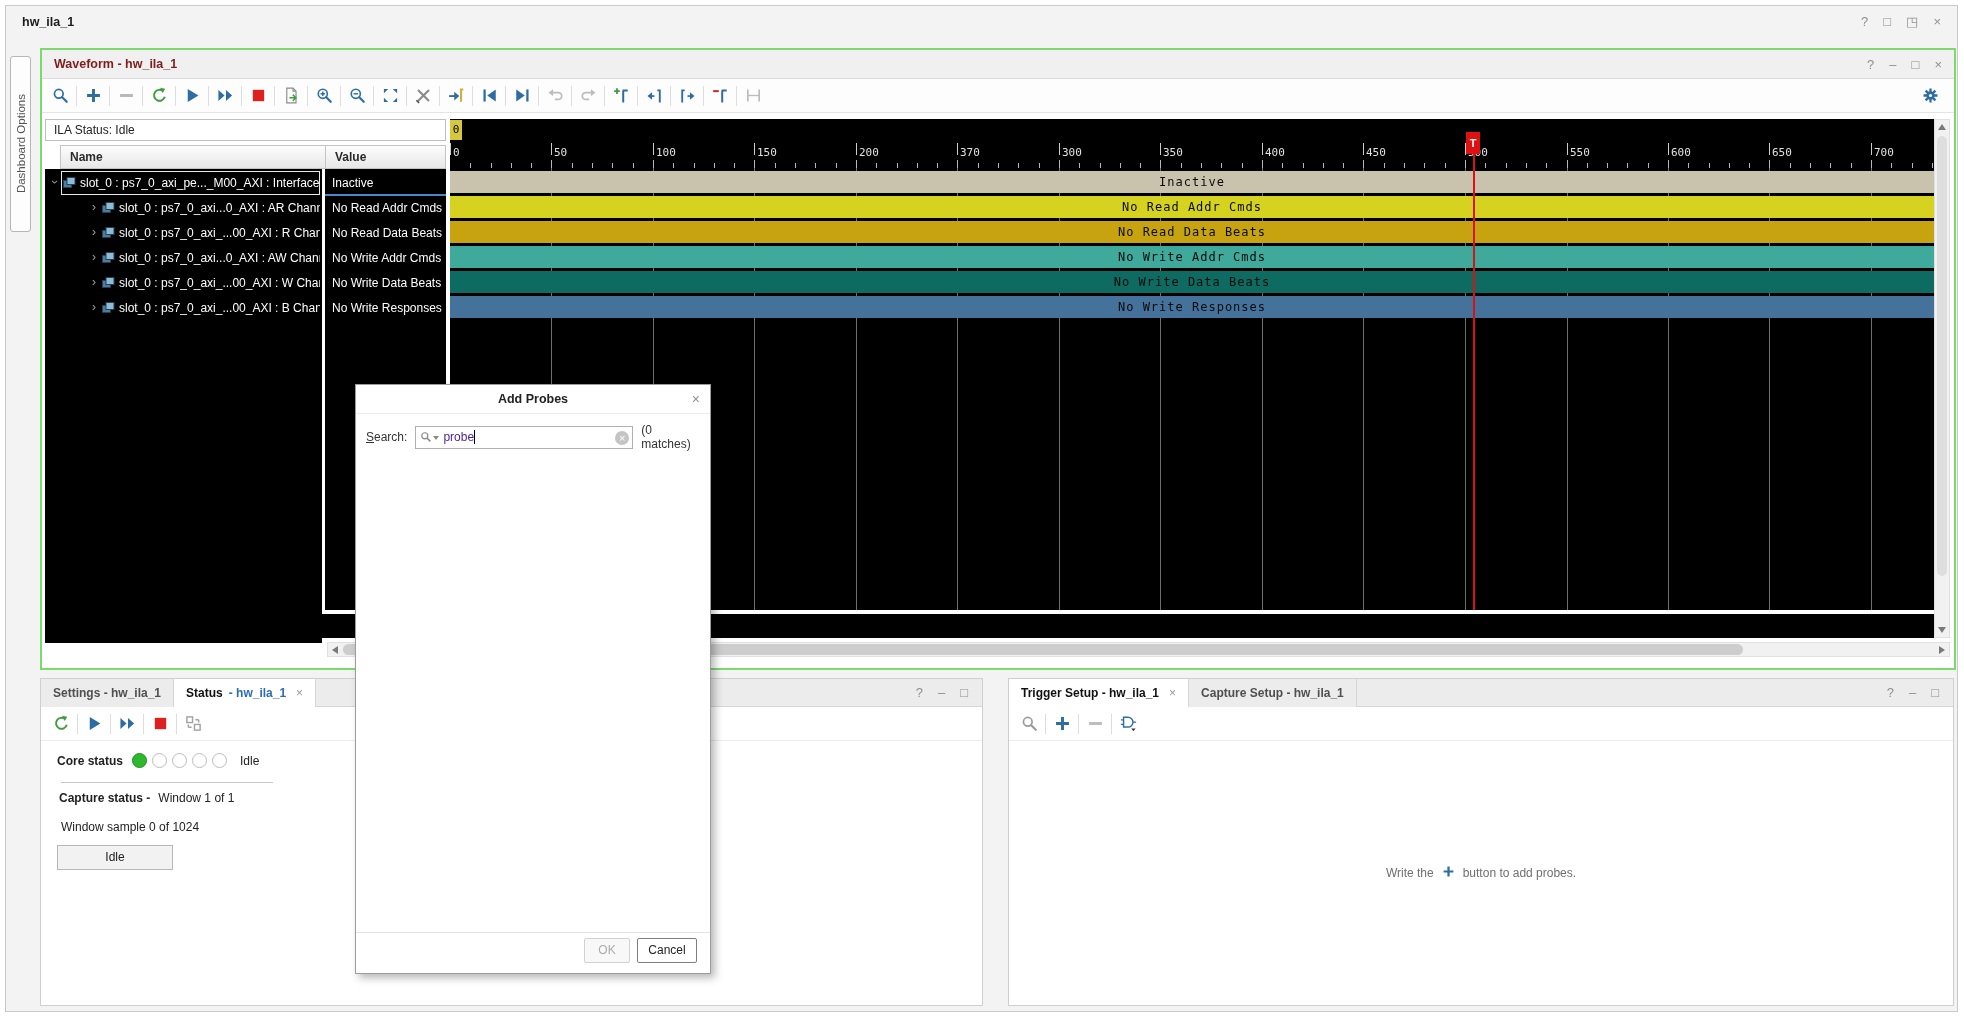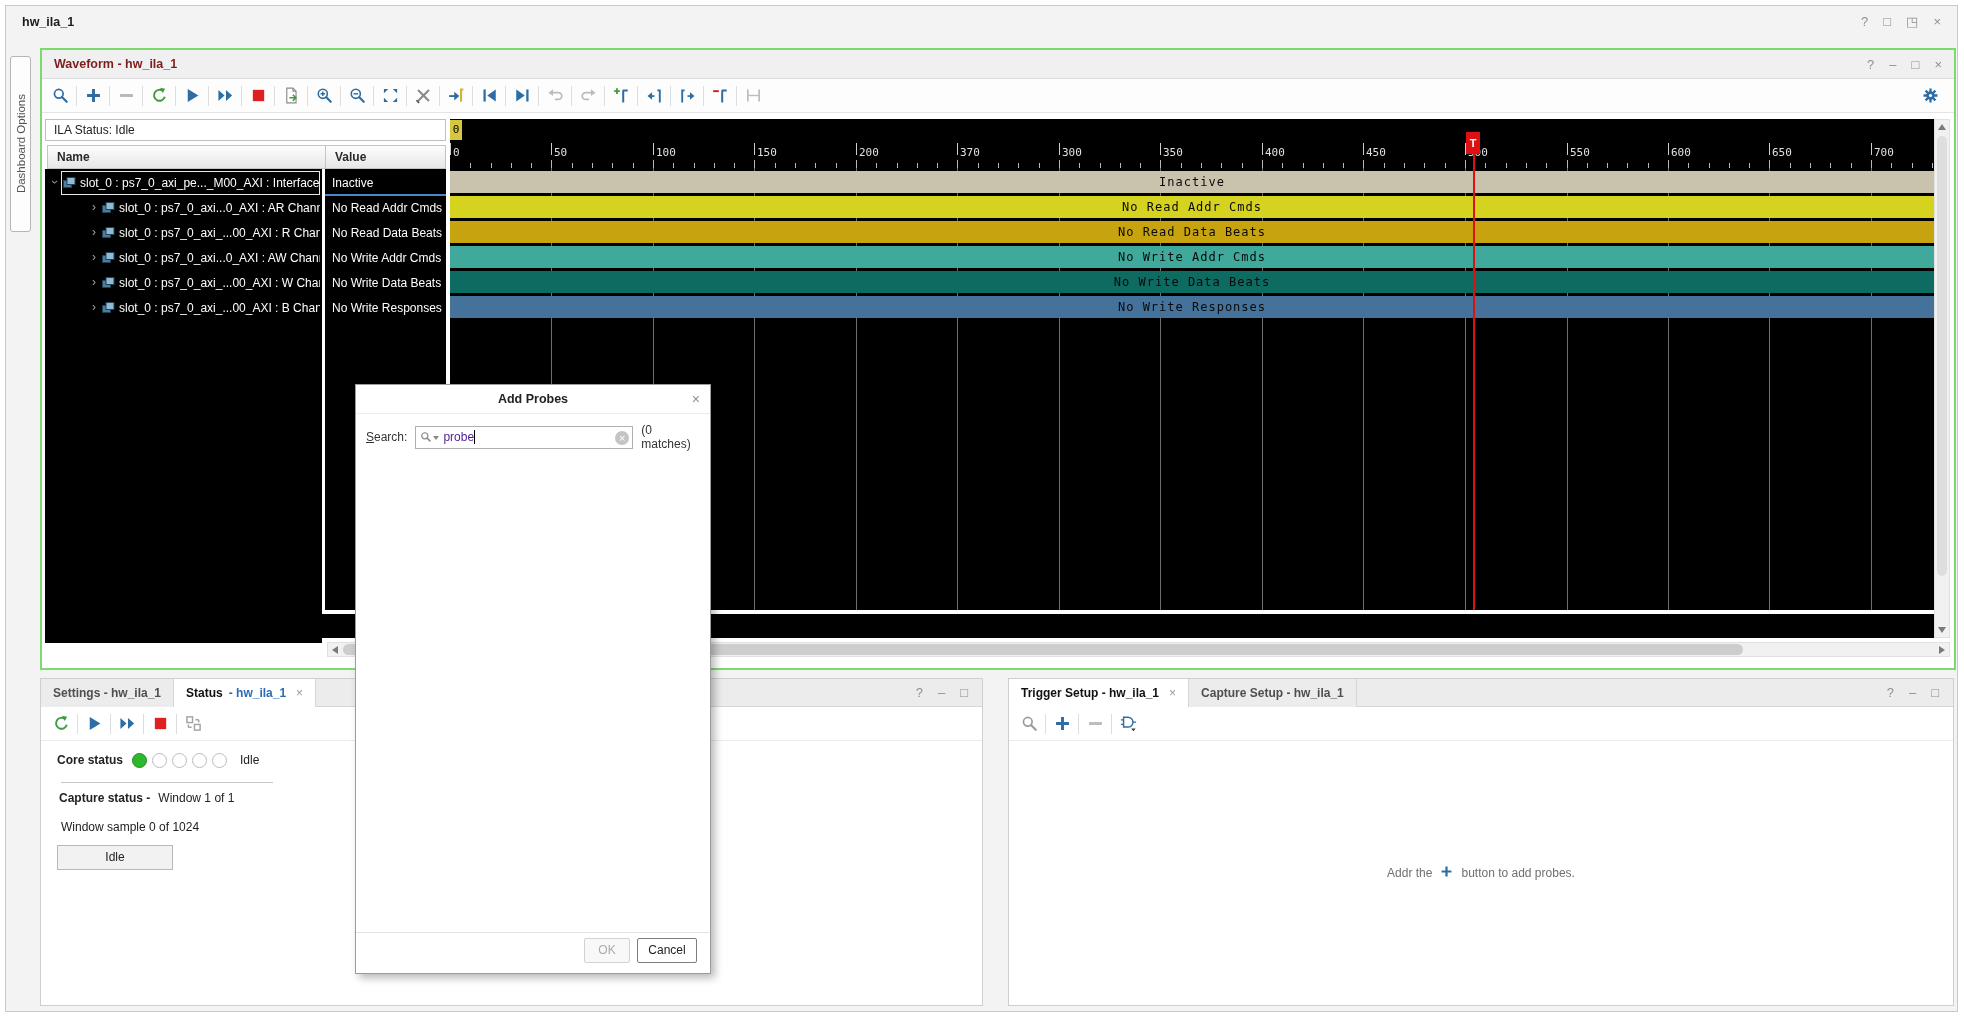--- a/index.html
+++ b/index.html
@@ -20,21 +20,21 @@
 .panel-ctrls{right:12px;top:8px}
 .wave-toolbar{position:absolute;left:0;top:29px;right:0;height:34px;background:#fdfdfd;border-bottom:1px solid #e4e4e4;display:flex;align-items:center;padding-left:6px}
 .tb-icon{width:24px;height:24px;display:flex;align-items:center;justify-content:center;cursor:pointer;flex:0 0 auto}
 .tb-icon svg{width:17px;height:17px}
 .tb-icon.disabled{cursor:default}
 .tb-sep{width:1px;height:20px;background:#ddd;margin:0 4px;flex:0 0 auto}
 .gear-slot{position:absolute;right:12px;top:33px}
 .wave-content{position:absolute;left:0;top:63px;right:0;bottom:0;background:#fff}
 .ila-bar{position:absolute;left:3px;top:6px;width:401px;height:22px;border:1px solid #bfbfbf;background:#fff;line-height:20px;padding-left:8px;color:#222}
 .col-header{position:absolute;top:32px;height:24px;background:linear-gradient(#fdfdfd,#e7e7e7);border:1px solid #c4c4c4;font-weight:bold;color:#2a2a2a;line-height:22px;padding-left:9px}
-.name-header{left:5px;width:327px}
+.name-header{left:18px;width:327px}
 .value-header{left:283px;width:121px}
 .name-col{position:absolute;left:3px;top:56px;width:277px;height:474px;background:#000;overflow:hidden}
 .value-col{position:absolute;left:283px;top:56px;width:121px;height:441px;background:#000;overflow:hidden}
 .wave-name-row,.wave-value-row{position:absolute;left:0;right:0;height:25px}
 .wave-name-row .expander{position:absolute;top:5px;color:#a0a0a0;font-size:12px;line-height:12px;width:10px;text-align:center}
 .wave-name-row .expander.open{transform:rotate(90deg)}
 .wave-name-row .tree-icon{position:absolute;top:6px}
 .wave-name-row .rowlabel{position:absolute;top:5px;right:2px;color:#fff;white-space:nowrap;overflow:hidden}
 .wave-name-row.sel .selbox{position:absolute;left:16px;right:2px;top:0;height:24px;border:1px solid #e9e9e9}
 .wave-value-row{padding-left:7px;color:#fff;line-height:25px;white-space:nowrap;overflow:hidden}
@@ -64,21 +64,21 @@
 .panel{position:absolute;background:#fff;border:1px solid #cfcfcf}
 .status-panel{left:34px;top:672px;width:943px;height:328px}
 .trigger-panel{left:1002px;top:672px;width:946px;height:328px}
 .tabbar{position:absolute;left:0;top:0;right:0;height:28px;background:#ececec;border-bottom:1px solid #d6d6d6;display:flex}
 .tab{height:28px;display:flex;align-items:center;padding:0 12px;font-weight:bold;color:#4f4f4f;background:#ececec;border-right:1px solid #d6d6d6;gap:6px}
 .tab.active{background:#fff;color:#111}
 .tab .blue{color:#2b6cb5;font-weight:bold}
 .tab .tclose{color:#9a9a9a;font-weight:normal;font-size:12px;margin-left:4px;cursor:pointer}
 .ptoolbar{position:absolute;left:0;top:28px;right:0;height:34px;background:#fff;border-bottom:1px solid #ebebeb;display:flex;align-items:center;padding-left:8px}
 
-.core-row{position:absolute;left:16px;top:74px;display:flex;gap:3px}
+.core-row{position:absolute;left:16px;top:74px;display:flex;align-items:center;gap:3px}
 .core-row .lbl{font-weight:bold;color:#222;margin-right:6px}
 .light{width:15px;height:15px;border-radius:50%;background:#fff;border:1px solid #bdbdbd}
 .light.on{background:#2eb82e;border-color:#1f8f1f}
 .core-idle{margin-left:10px;color:#222}
 .sepline{position:absolute;left:20px;top:103px;width:212px;height:1px;background:#c6c6c6}
 .cap-row{position:absolute;left:18px;top:112px;display:flex;gap:8px;color:#222}
 .cap-row .lbl{font-weight:bold}
 .sample-row{position:absolute;left:20px;top:141px;color:#222}
 .idle-box{position:absolute;left:16px;top:166px;width:116px;height:25px;background:#f2f2f2;border:1px solid #b8b8b8;text-align:center;line-height:23px;color:#222}
 
@@ -633,21 +633,21 @@
         <span class="tb-sep"></span>
         <span class="tb-icon">
           <svg viewBox="0 0 19 19">
             <path d="M4 2.5h5a5.5 5.5 0 0 1 0 11H4z" fill="none" stroke="#2d6da3" stroke-width="1.6"></path>
             <path d="M1 5.5h3M1 10.5h3M14.5 8h3.5" stroke="#2d6da3" stroke-width="1.4"></path>
             <path d="M12.5 15.2h5l-2.5 3z" fill="#3a3a3a"></path>
           </svg>
         </span>
       </div>
     <div class="empty-msg">
-      <span>Addr the</span>
+      <span>Write the</span>
       <span id="msg-plus"><svg viewBox="0 0 18 18">
             <path d="M9 2.2V15.8M2.2 9H15.8" stroke="#2d6da3" stroke-width="3.1"></path>
           </svg></span>
       <span>button to add probes.</span>
     </div>
   </div>
 
   <div class="dialog">
     <div class="dlg-title">Add Probes</div>
     <span class="dlg-close">×</span>

